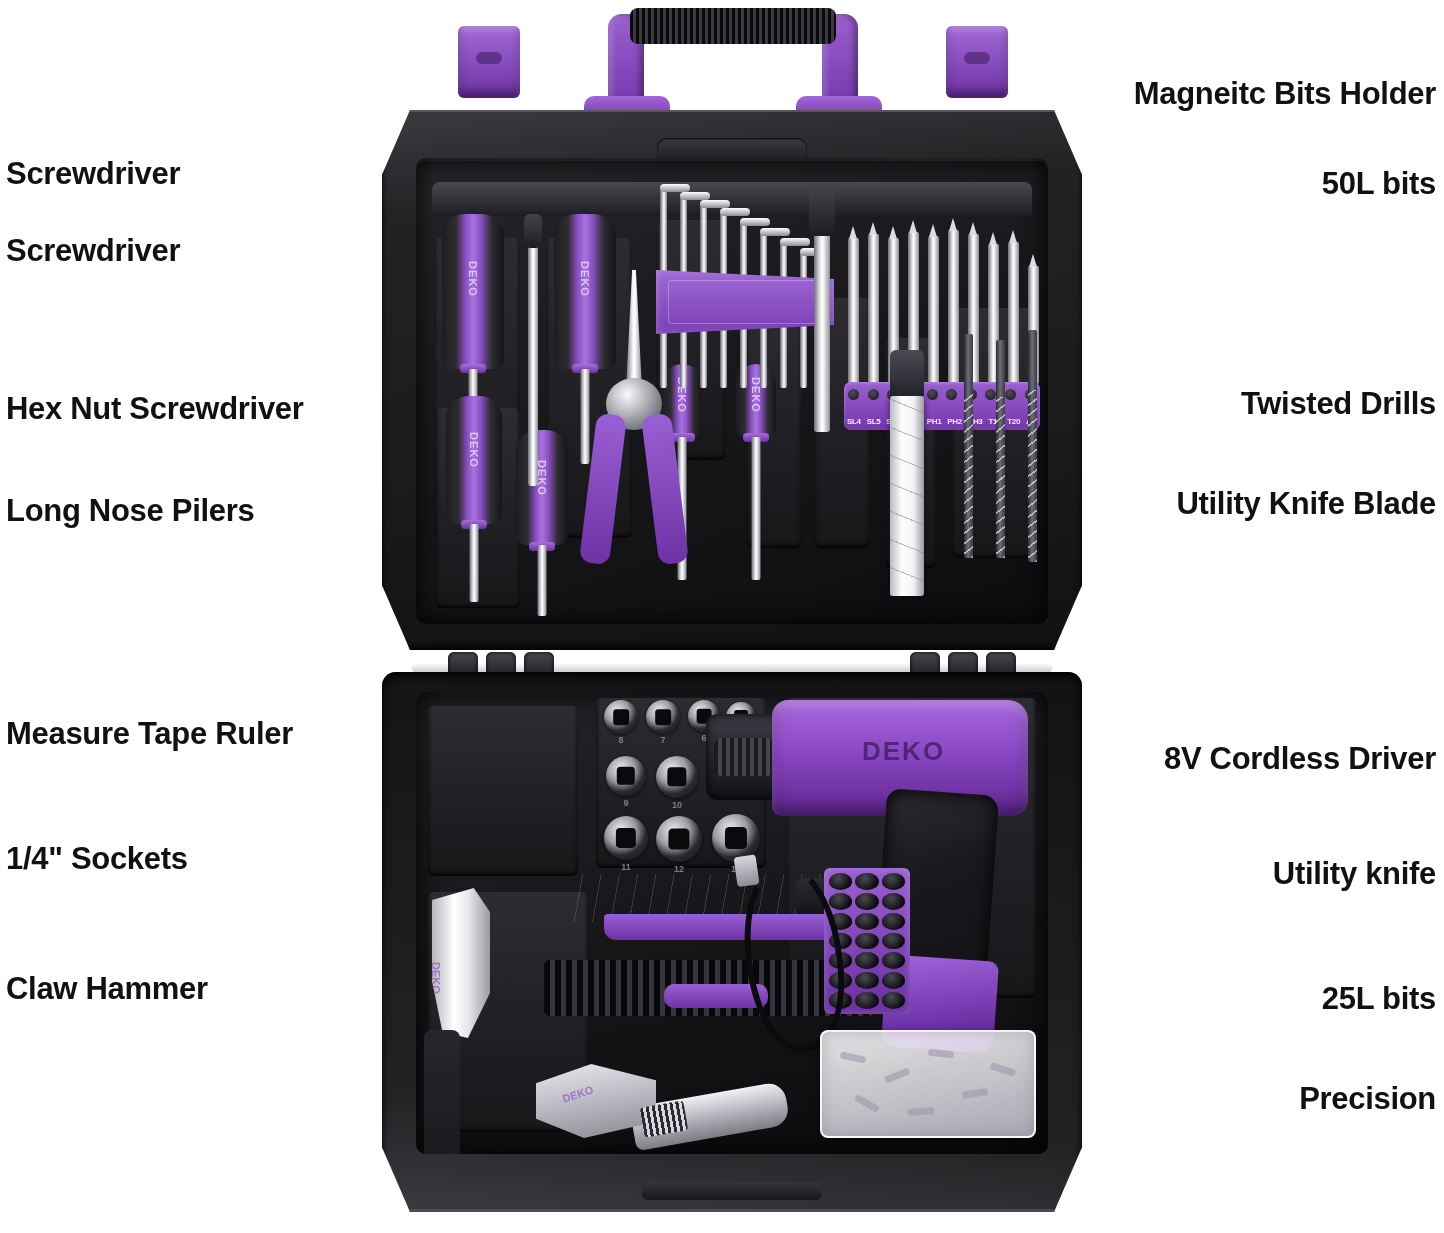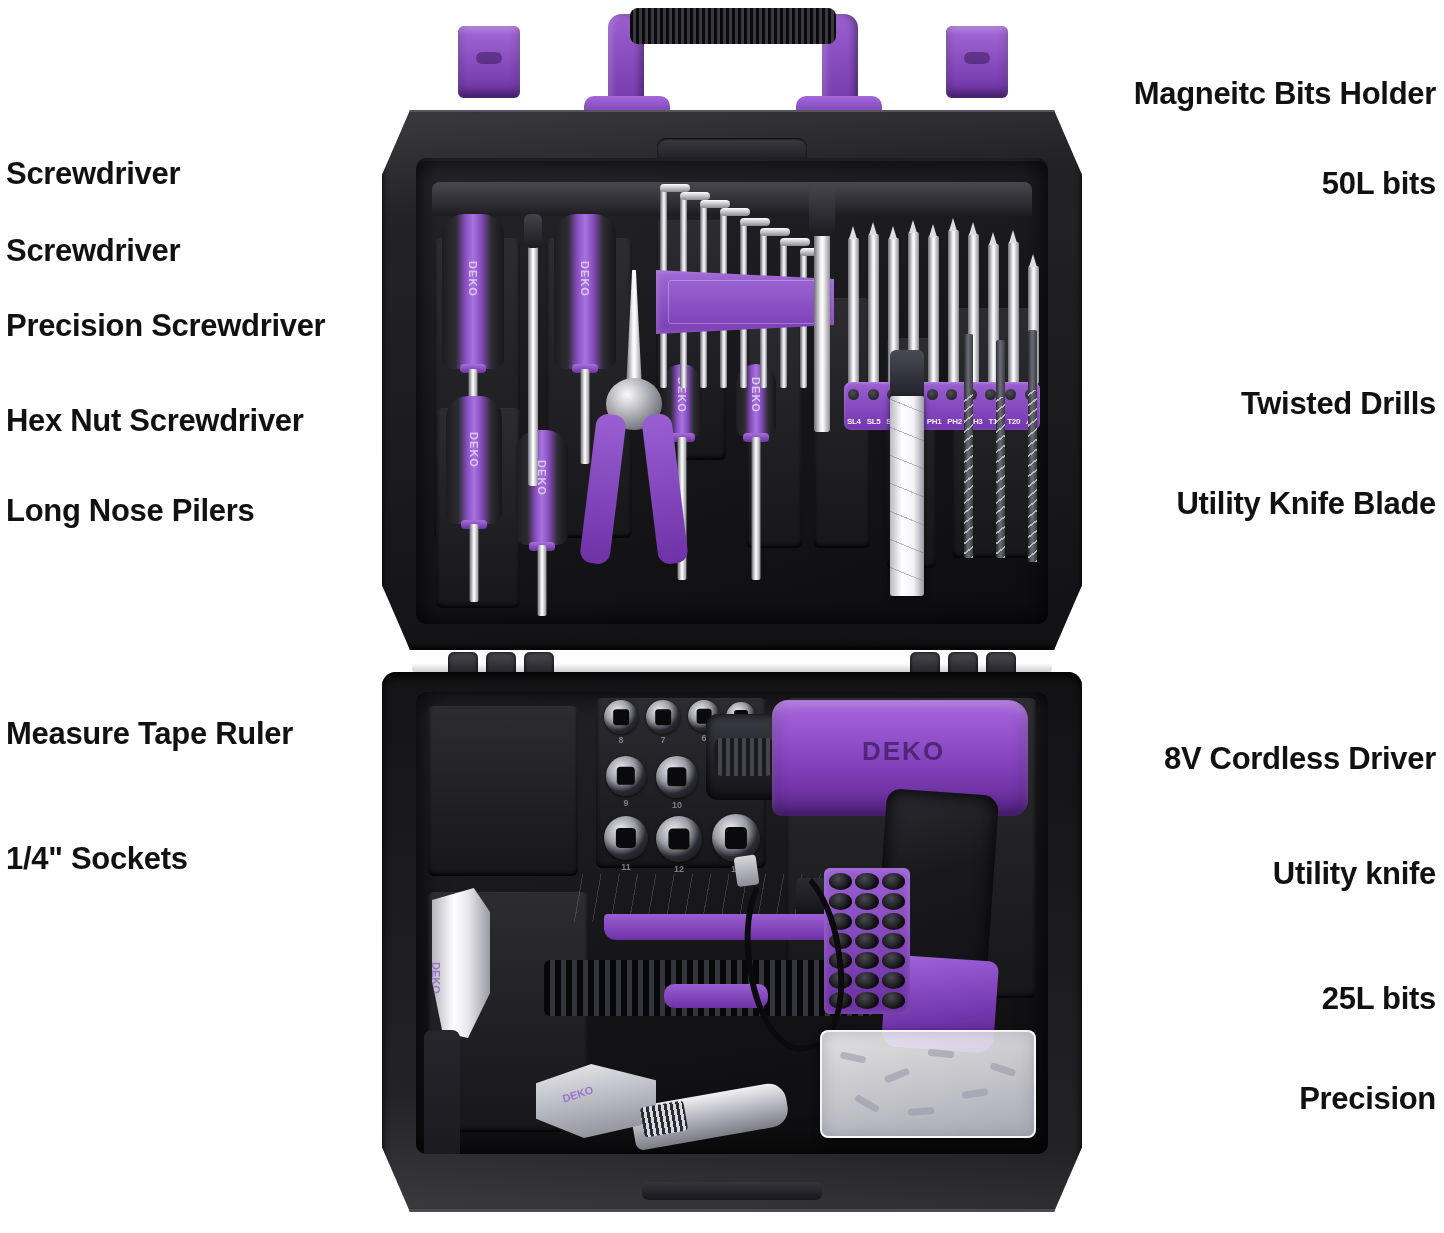--- a/index.html
+++ b/index.html
@@ -745,40 +745,40 @@
   </div>
 
   <div class="callout left" style="top:158px;  width:444px;">
     <div class="lbl">Screwdriver</div>
     <div class="dotline"></div>
   </div>
   <div class="callout left" style="top:235px;  width:466px;">
     <div class="lbl">Screwdriver</div>
     <div class="dotline"></div>
   </div>
-  <div class="callout left" style="top:310px;  width:486px;">
-    <div class="lbl">Precision Screwdriver</div>
-    <div class="dotline"></div>
-  </div>
-  <div class="callout left" style="top:405px;  width:470px;text-align:right;">
+  <div class="callout left" style="top:393px;  width:470px;text-align:right;">
     <div class="lbl">Hex Nut Screwdriver</div>
     <div class="dotline"></div>
   </div>
   <div class="callout left" style="top:718px;  width:452px;">
     <div class="lbl">Measure Tape Ruler</div>
     <div class="dotline"></div>
   </div>
   <div class="callout left" style="top:495px;  width:442px;">
     <div class="lbl">Long Nose Pilers</div>
     <div class="dotline"></div>
   </div>
   <div class="callout left" style="top:843px;  width:544px;">
     <div class="lbl">1/4" Sockets</div>
     <div class="dotline"></div>
   </div>
+  <div class="callout left" style="top:973px;  width:472px;">
+    <div class="lbl">Claw Hammer</div>
+    <div class="dotline"></div>
+  </div>
 
   <div class="callout right" style="top:78px;   width:388px;">
     <div class="lbl">Magneitc Bits Holder</div>
     <div class="dotline"></div>
   </div>
   <div class="callout right" style="top:168px;  width:414px;">
     <div class="lbl">50L bits</div>
     <div class="dotline"></div>
   </div>
   <div class="callout right" style="top:388px;  width:424px;">

